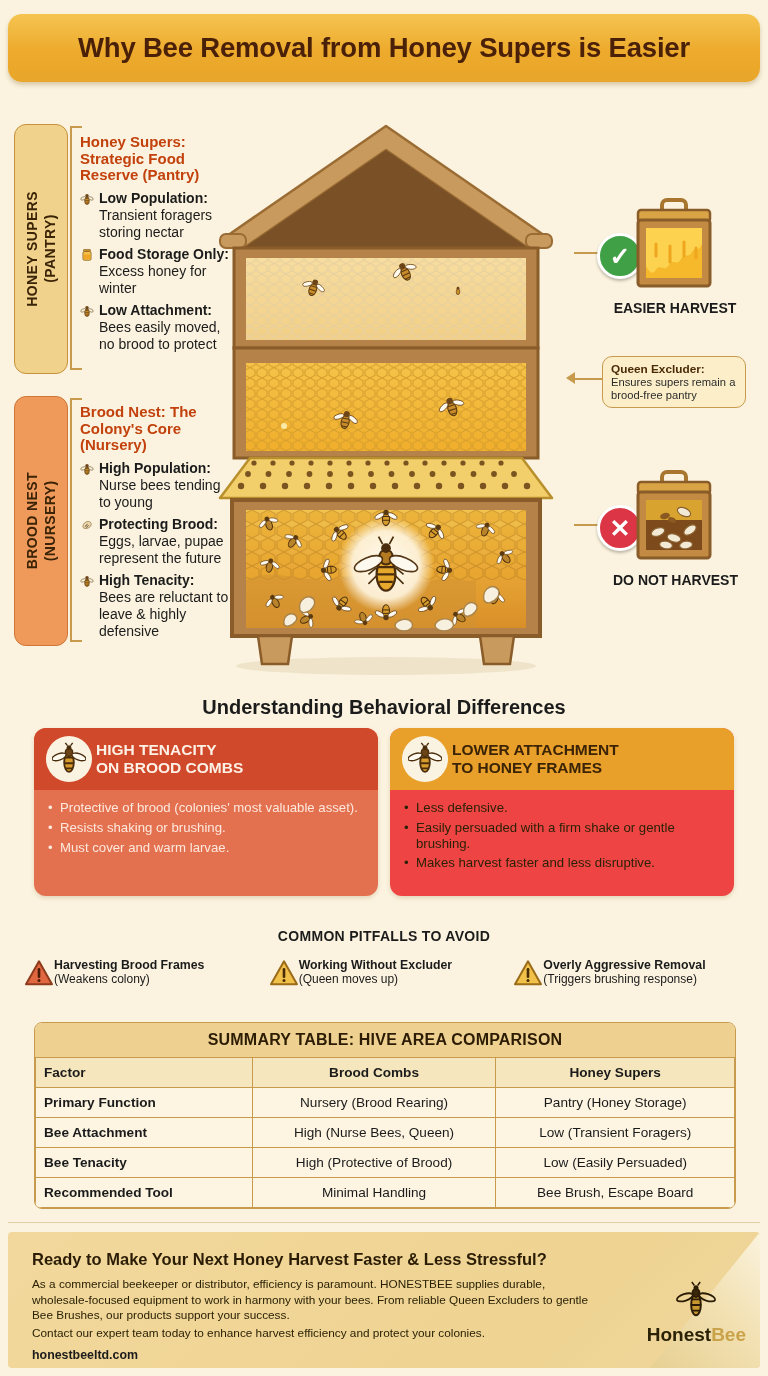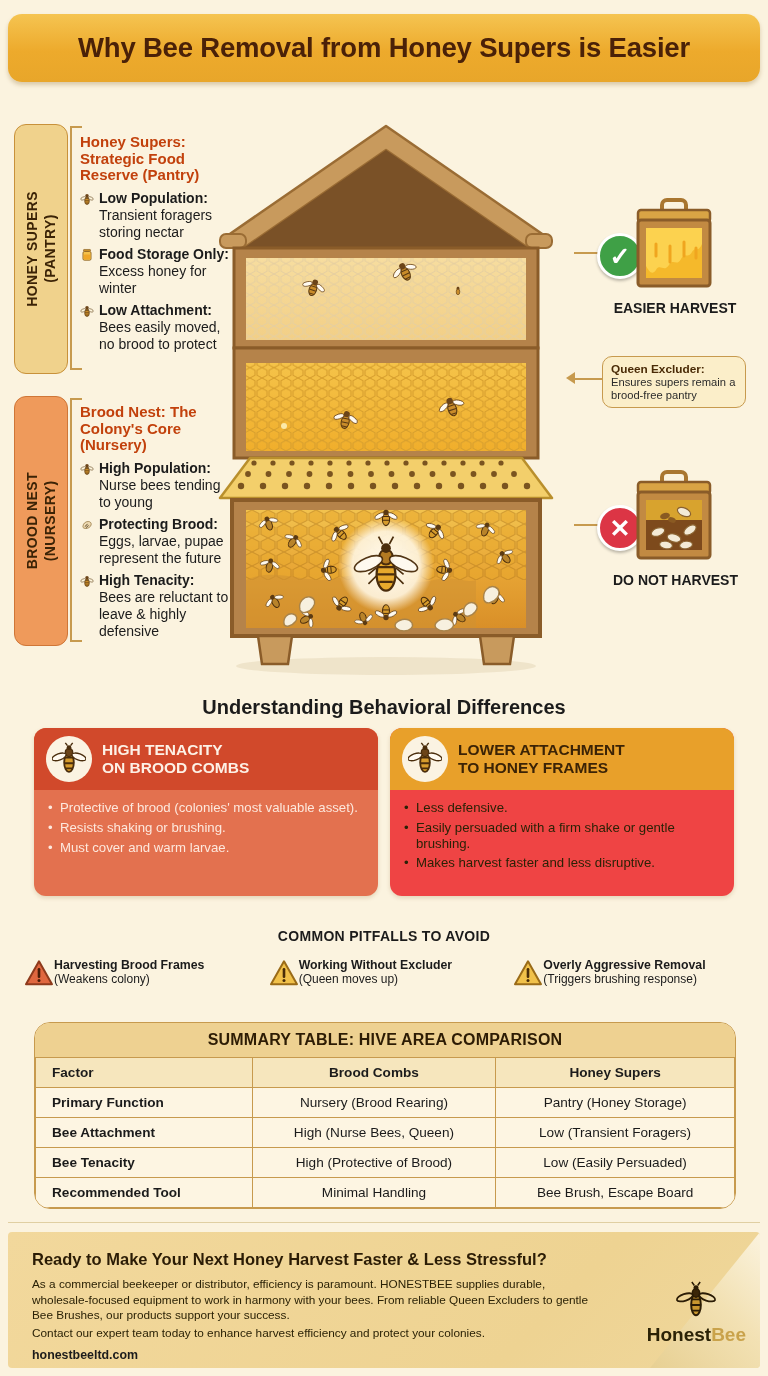--- a/index.html
+++ b/index.html
@@ -95,21 +95,21 @@
   
   .sec-head{
     position:absolute;width:768px;text-align:center;
     font-size:20px;font-weight:bold;color:#1b1b1b;
   }
   #h-behav{top:696px;}
 
   .card{position:absolute;border-radius:12px;overflow:hidden;box-shadow:0 2px 4px rgba(120,80,10,.18);}
   #card-red{left:34px;top:728px;width:344px;height:168px;background:#e3714f;}
   #card-org{left:390px;top:728px;width:344px;height:168px;background:#ef4444;}
-  .card-head{display:flex;align-items:center;gap:10px;height:62px;padding:0 12px;box-sizing:border-box;}
+  .card-head{display:flex;align-items:center;gap:4px;height:62px;padding:0 12px;box-sizing:border-box;}
   #card-red .card-head{background:#d1492b;}
   #card-org .card-head{background:#e8a02a;}
   .card-head .ht{font-size:15.5px;font-weight:bold;line-height:18px;}
   #card-red .card-head .ht{color:#fdf1e6;}
   #card-org .card-head .ht{color:#3b2306;}
   .beecircle{
     width:46px;height:46px;flex:0 0 46px;border-radius:50%;background:#fbf3e2;
     display:flex;align-items:center;justify-content:center;
   }
   .card ul{margin:0;padding:10px 20px 0 26px;list-style:none;}
@@ -121,28 +121,28 @@
   
   #h-pitfalls{top:928px;font-size:14px;letter-spacing:.3px;}
   .pitfalls{position:absolute;left:24px;top:958px;width:724px;display:flex;gap:10px;}
   .pit{display:flex;gap:0;align-items:flex-start;flex:1;}
   .pit .ptxt .p1{font-size:12.3px;font-weight:bold;color:#1b1b1b;line-height:14px;white-space:nowrap;}
   .pit .ptxt .p2{font-size:12px;color:#1b1b1b;line-height:14px;white-space:nowrap;}
 
   
   .tablewrap{
     position:absolute;left:34px;top:1022px;width:700px;
-    border:1.5px solid #c79a4e;border-radius:16px;overflow:hidden;background:#fdf5e2;
+    border:1.5px solid #c79a4e;border-radius:8px;overflow:hidden;background:#fdf5e2;
   }
   table{border-collapse:collapse;width:100%;}
   caption,.tcap{
     background:#eed191;font-size:16px;font-weight:bold;color:#2d1c04;
     padding:8px 0;text-align:center;letter-spacing:.2px;
   }
-  th,td{border:1px solid #c79a4e;padding:7px 16px;font-size:13.6px;color:#1b1b1b;}
+  th,td{border:1px solid #c79a4e;padding:7px 8px;font-size:13.6px;color:#1b1b1b;}
   thead th{background:#f6e6bd;font-weight:bold;text-align:center;}
   thead th:first-child{text-align:left;}
   tbody td{background:#fdf5e2;text-align:center;}
   tbody td:first-child{text-align:left;font-weight:bold;}
   th:first-child,td:first-child{width:31%;}
 
   
   .footer{
     position:absolute;left:8px;top:1232px;width:752px;height:136px;
     background:linear-gradient(135deg,#f2d89c 0%,#eed392 70%,#efd79c 100%);

